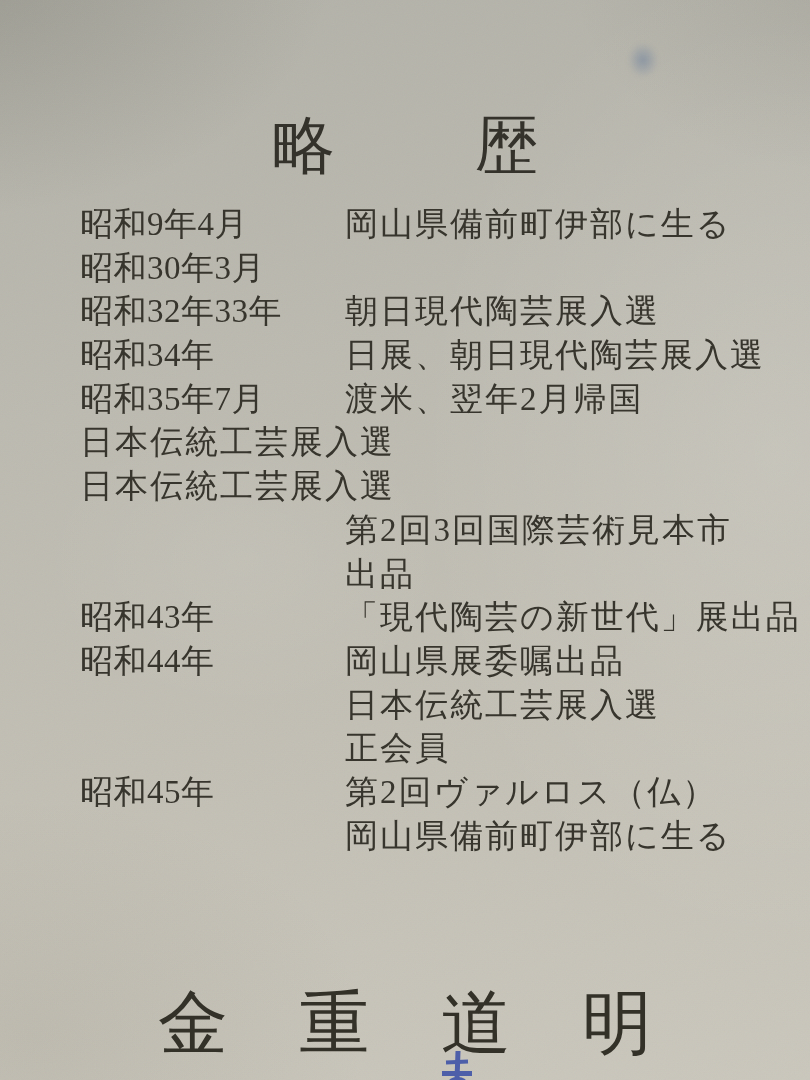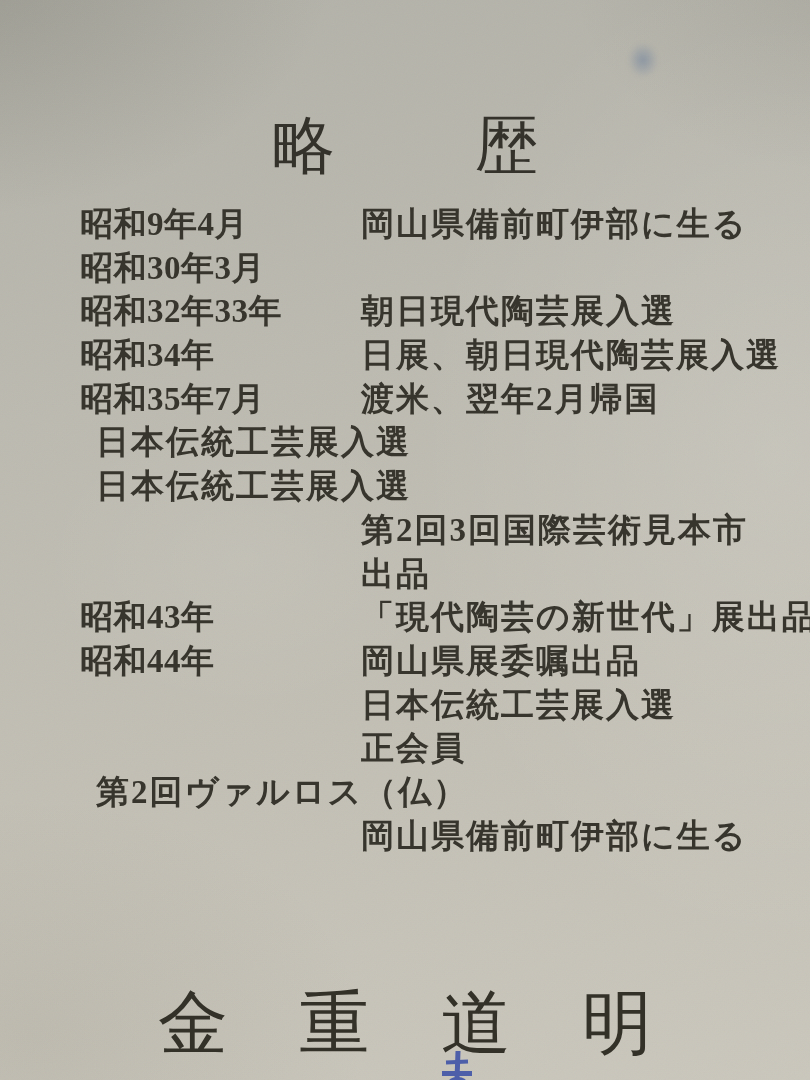--- a/index.html
+++ b/index.html
@@ -23,28 +23,28 @@
     display:flex;justify-content:space-between;
     font-size:63px;line-height:1.1;letter-spacing:0;
     color:#34322b;
   }
   .table{
     position:absolute;top:203px;left:80px;width:706px;
   }
   .row{
     display:flex;align-items:flex-start;
     height:43.7px;line-height:43.7px;
-    font-size:33px;white-space:nowrap;font-weight:bold;
+    font-size:33px;white-space:nowrap;
   }
   .row .year{
     width:265px;flex:0 0 265px;
     letter-spacing:.5px;color:#37352d;
   }
   .row .text{
-    flex:1;letter-spacing:2px;color:#37352d;margin-left:16px;
+    flex:1;letter-spacing:2px;color:#37352d;
   }
   .name{
     position:absolute;top:984px;left:158px;width:494px;
     display:flex;justify-content:space-between;
     font-size:70px;line-height:1.15;color:#333128;
   }
   .ink-mark{
     position:absolute;left:440px;top:1051px;width:34px;height:40px;
     color:#4054a8;filter:blur(.5px);opacity:.9;
   }
@@ -135,20 +135,21 @@
       <span class="year"></span>
       <span class="text">日本伝統工芸展入選</span>
     </div>
 
     <div class="row">
       <span class="year"></span>
       <span class="text">正会員</span>
     </div>
 
     <div class="row">
+      <span class="year">昭和45年</span>
       <span class="text">第2回ヴァルロス（仏）</span>
     </div>
 
     <div class="row">
       <span class="year"></span>
       <span class="text">岡山県備前町伊部に生る</span>
     </div>
   </div>
 
   <div class="name">

